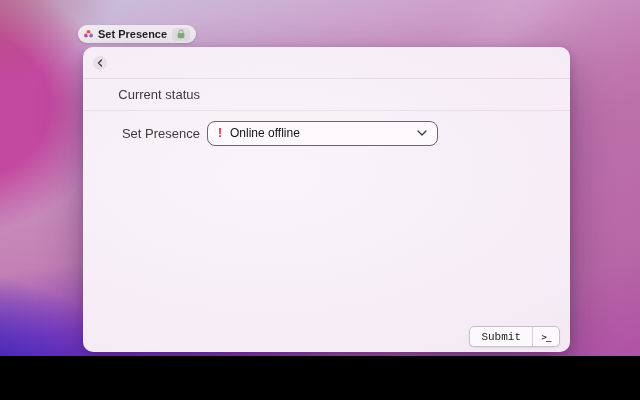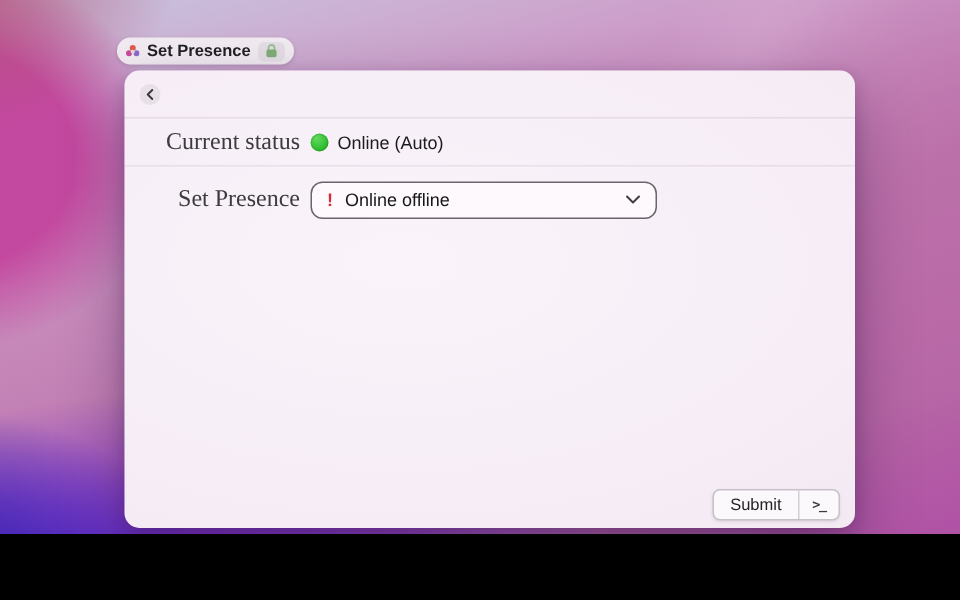--- a/index.html
+++ b/index.html
@@ -47,21 +47,21 @@
     position:absolute;left:10px;top:9px;width:14px;height:14px;
     border:none;border-radius:50%;background:#e7e0e7;
     display:flex;align-items:center;justify-content:center;
     padding:0;cursor:pointer;
   }
   .row{position:absolute;left:0;right:0;display:flex;align-items:center;}
   .row-status{top:32px;height:31px;border-bottom:1px solid rgba(86,52,86,.09);}
   .row-presence{top:63px;height:46px;}
   .field-label{
     width:117px;flex:0 0 117px;text-align:right;
-    font-size:16px;color:#3c3c3e;font-family:Liberation Serif, serif;
+    font-size:13px;color:#3c3c3e;
   }
   .status-value{
     margin-left:7px;display:flex;align-items:center;gap:6px;
     font-size:12px;color:#1c1c1e;
   }
   .status-dot{
     width:12px;height:12px;border-radius:50%;
     background:radial-gradient(circle at 35% 28%, #63d95f 0%, #2fbe31 62%, #23a326 100%);
     box-shadow:inset 0 0 0 1px rgba(0,60,0,.12);
   }
@@ -75,21 +75,21 @@
   .dd-chevron{margin-left:auto;display:flex;}
 
   .footer-group{
     position:absolute;right:10px;bottom:5px;height:19px;
     display:flex;align-items:stretch;
     background:#fcf9fc;border:1px solid #c8c1c8;border-radius:5px;
     box-shadow:0 1px 2px rgba(60,20,60,.10);overflow:hidden;
   }
   .submit-btn{
     border:none;background:transparent;padding:0 11px;
-    font-family:Liberation Sans, sans-serif;font-size:11px;font-weight:500;color:#232325;
+    font-family:Liberation Mono, monospace;font-size:11px;font-weight:500;color:#232325;
     cursor:pointer;
   }
   .terminal-btn{
     border:none;border-left:1px solid #d5ced5;background:transparent;
     width:27px;display:flex;align-items:center;justify-content:center;
     cursor:pointer;padding:0;
   }
   .terminal-glyph{
     font-family:"DejaVu Sans Mono",monospace;font-size:9px;font-weight:700;
     color:#3a3a3c;letter-spacing:-1px;
@@ -121,24 +121,20 @@
     <div class="win-header">
       <button class="back-btn">
         <svg width="6" height="8" viewBox="0 0 6 8">
           <path d="M4.5 1 L1.5 4 L4.5 7" fill="none" stroke="#39393b" stroke-width="1.3" stroke-linecap="round" stroke-linejoin="round"></path>
         </svg>
       </button>
     </div>
 
     <div class="row row-status">
       <div class="field-label">Current status</div>
-      <div class="status-value">
-        <span class="status-dot"></span>
-        <span>Online (Auto)</span>
-      </div>
     </div>
 
     <div class="row row-presence">
       <div class="field-label">Set Presence</div>
       <div class="dropdown">
         <span class="warn-glyph">!</span>
         <span>Online offline</span>
         <span class="dd-chevron">
           <svg width="10" height="6" viewBox="0 0 10 6">
             <path d="M1 1 L5 5 L9 1" fill="none" stroke="#3c3c3e" stroke-width="1.3" stroke-linecap="round" stroke-linejoin="round"></path>

